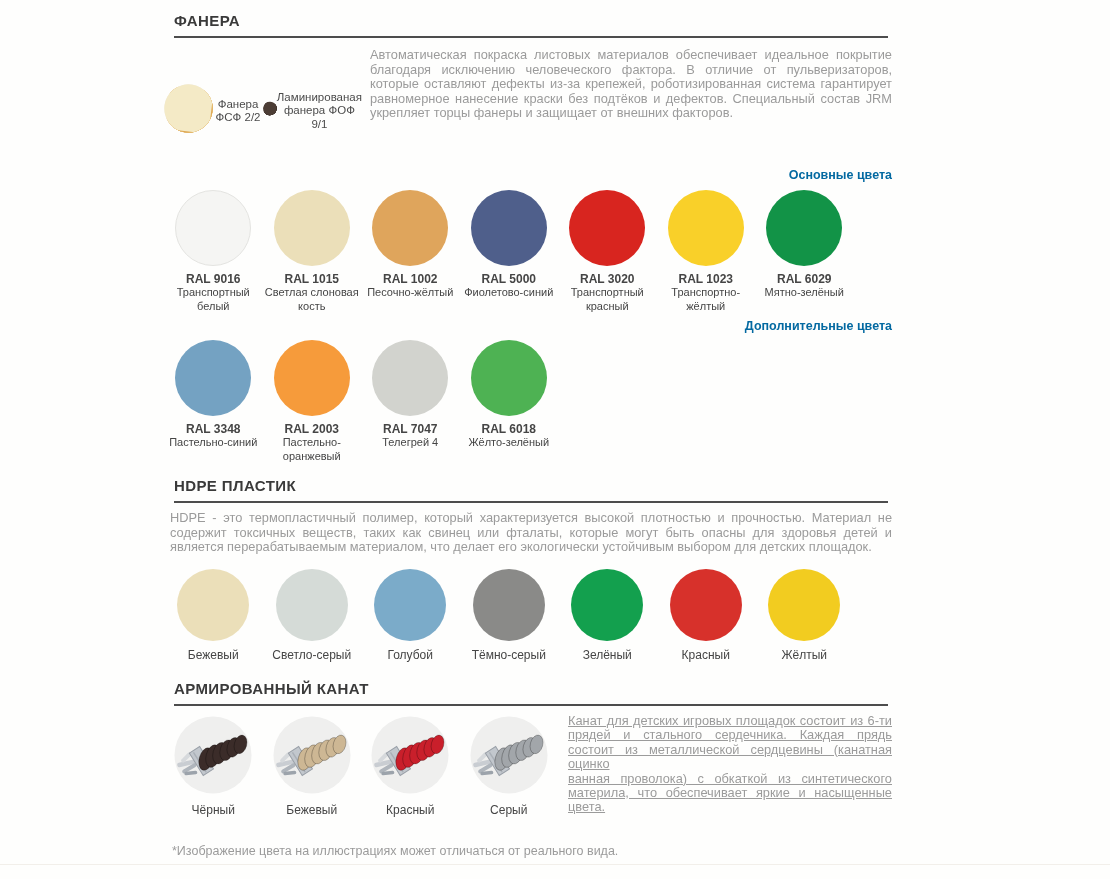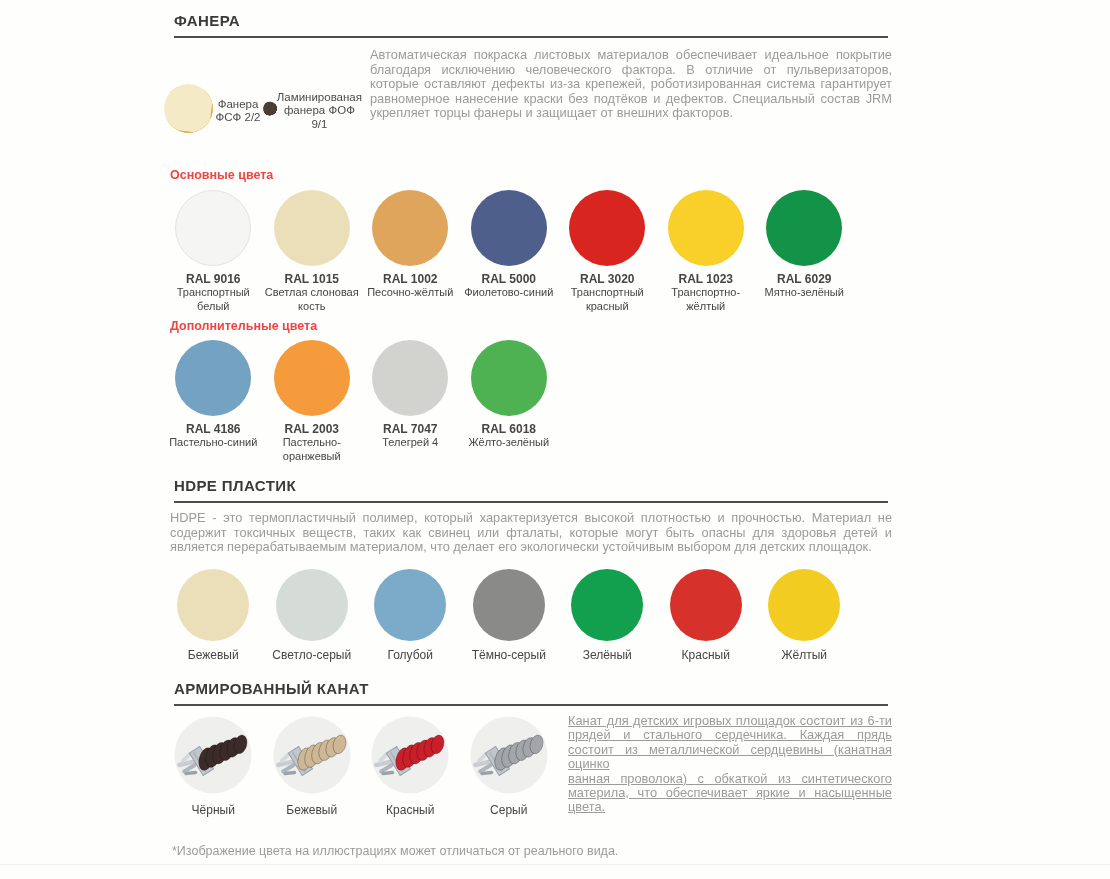--- a/index.html
+++ b/index.html
@@ -23,21 +23,21 @@
   
   .ply-row{display:flex;margin-top:12px;height:116px;}
   .materials{display:flex;margin-left:-6px;flex:0 0 auto;}
   .material{width:99px;display:flex;flex-direction:row;align-items:center;}
   .mat-circle{width:87px;height:87px;display:block;}
   .mat-label{
     margin-top:6px;font-size:11.5px;line-height:13.5px;color:#4B4B4B;text-align:center;
   }
   .ply-row .desc{flex:1;margin-left:8px;margin-top:-2px;}
   
-  .sub-label{margin-top:2px;font-size:12.5px;font-weight:bold;color:#ef4444;}
+  .sub-label{margin-top:2px;font-size:12.5px;font-weight:bold;color:#0369a1;text-align:right;}
   .sub-label.add{margin-top:6px;}
   .swatch-row{display:flex;margin-left:-6px;margin-top:8px;}
   .swatch-row.add{margin-top:7px;}
   .swatch{width:98.5px;display:flex;flex-direction:column;align-items:center;}
   .dot{
     width:76px;height:76px;border-radius:50%;
     border:1px solid transparent;box-sizing:border-box;display:block;
   }
   .code{margin-top:6px;font-size:12px;font-weight:bold;color:#454545;line-height:14px;}
   .cname{font-size:11px;color:#454545;text-align:center;line-height:13.5px;}
@@ -153,21 +153,21 @@
       <span class="code">RAL 6029</span>
       <span class="cname">Мятно-зелёный</span>
     </div>
   </div>
 
   <div class="sub-label add">Дополнительные цвета</div>
 
   <div class="swatch-row add">
     <div class="swatch">
       <span class="dot" style="background: rgb(116, 162, 194);"></span>
-      <span class="code">RAL 4186</span>
+      <span class="code">RAL 3348</span>
       <span class="cname">Пастельно-синий</span>
     </div>
     <div class="swatch">
       <span class="dot" style="background: rgb(246, 155, 59);"></span>
       <span class="code">RAL 2003</span>
       <span class="cname">Пастельно-оранжевый</span>
     </div>
     <div class="swatch">
       <span class="dot" style="background: rgb(210, 211, 206);"></span>
       <span class="code">RAL 7047</span>

